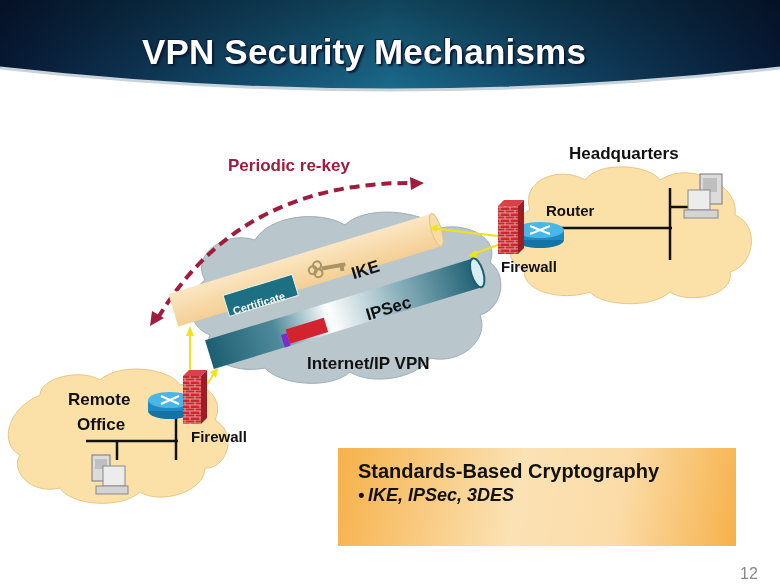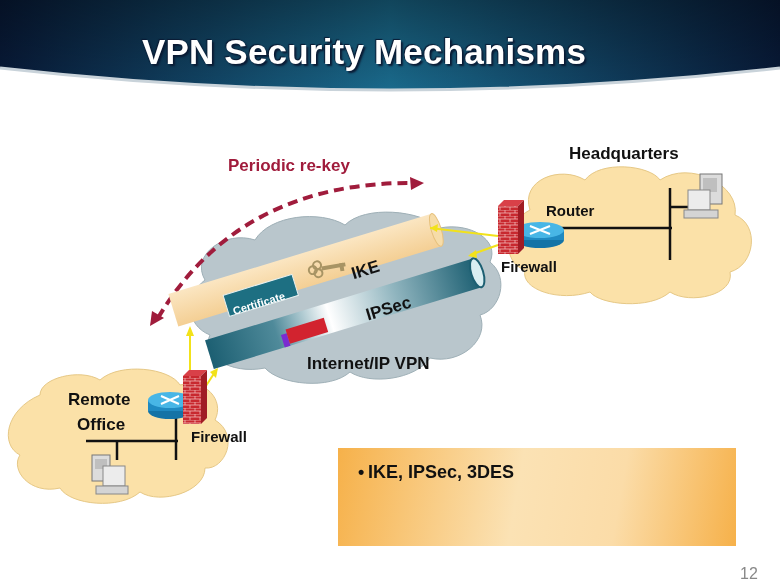--- a/index.html
+++ b/index.html
@@ -11,21 +11,21 @@
     color: #ffffff; font-size: 35px; font-weight: bold; letter-spacing: 0.2px;
     text-shadow: 2px 2px 2px #0a1a33, -1px -1px 1px #0a1a33;
     font-family: "Liberation Sans", sans-serif;
   }
   #info-box {
     position: absolute; left: 338px; top: 448px; width: 398px; height: 98px;
     background: linear-gradient(100deg, #f6b14a 0%, #fbe2b4 45%, #fbdca8 70%, #f6b14a 100%);
     box-sizing: border-box; padding: 12px 0 0 20px;
   }
   #info-title { font-size: 20px; font-weight: bold; color: #111; }
-  .info-bullet { font-size: 18px; font-weight: bold; color: #111; margin-top: 2px; }
+  .info-bullet { font-size: 18px; font-weight: bold; color: #111; margin-top: 2px; font-style: italic; }
   .info-bullet .dot { display: inline-block; width: 10px; }
   #page-number { position: absolute; left: 740px; top: 565px; font-size: 16px; color: #888; }
 </style>
 </head>
 <body>
 
 <div id="stage">
 <svg width="780" height="585" viewBox="0 0 780 585" xmlns="http://www.w3.org/2000/svg">
   <defs>
     <linearGradient id="hdrGrad" x1="0" y1="0" x2="1" y2="0">
@@ -179,16 +179,17 @@
   <text class="lbl" x="307" y="369" font-size="17" fill="#111">Internet/IP VPN</text>
   <text class="lbl" x="68" y="405" font-size="17" fill="#111">Remote</text>
   <text class="lbl" x="77" y="430" font-size="17" fill="#111">Office</text>
   <text class="lbl" x="191" y="442" font-size="15" fill="#111">Firewall</text>
 </svg>
 </div>
 
 <div id="title">VPN Security Mechanisms</div>
 
 <div id="info-box">
+  <div id="info-title">Standards-Based Cryptography</div>
   <div class="info-bullet"><span class="dot">•</span><span>IKE, IPSec, 3DES</span></div>
 </div>
 
 <div id="page-number">12</div>
 
 </body></html>

